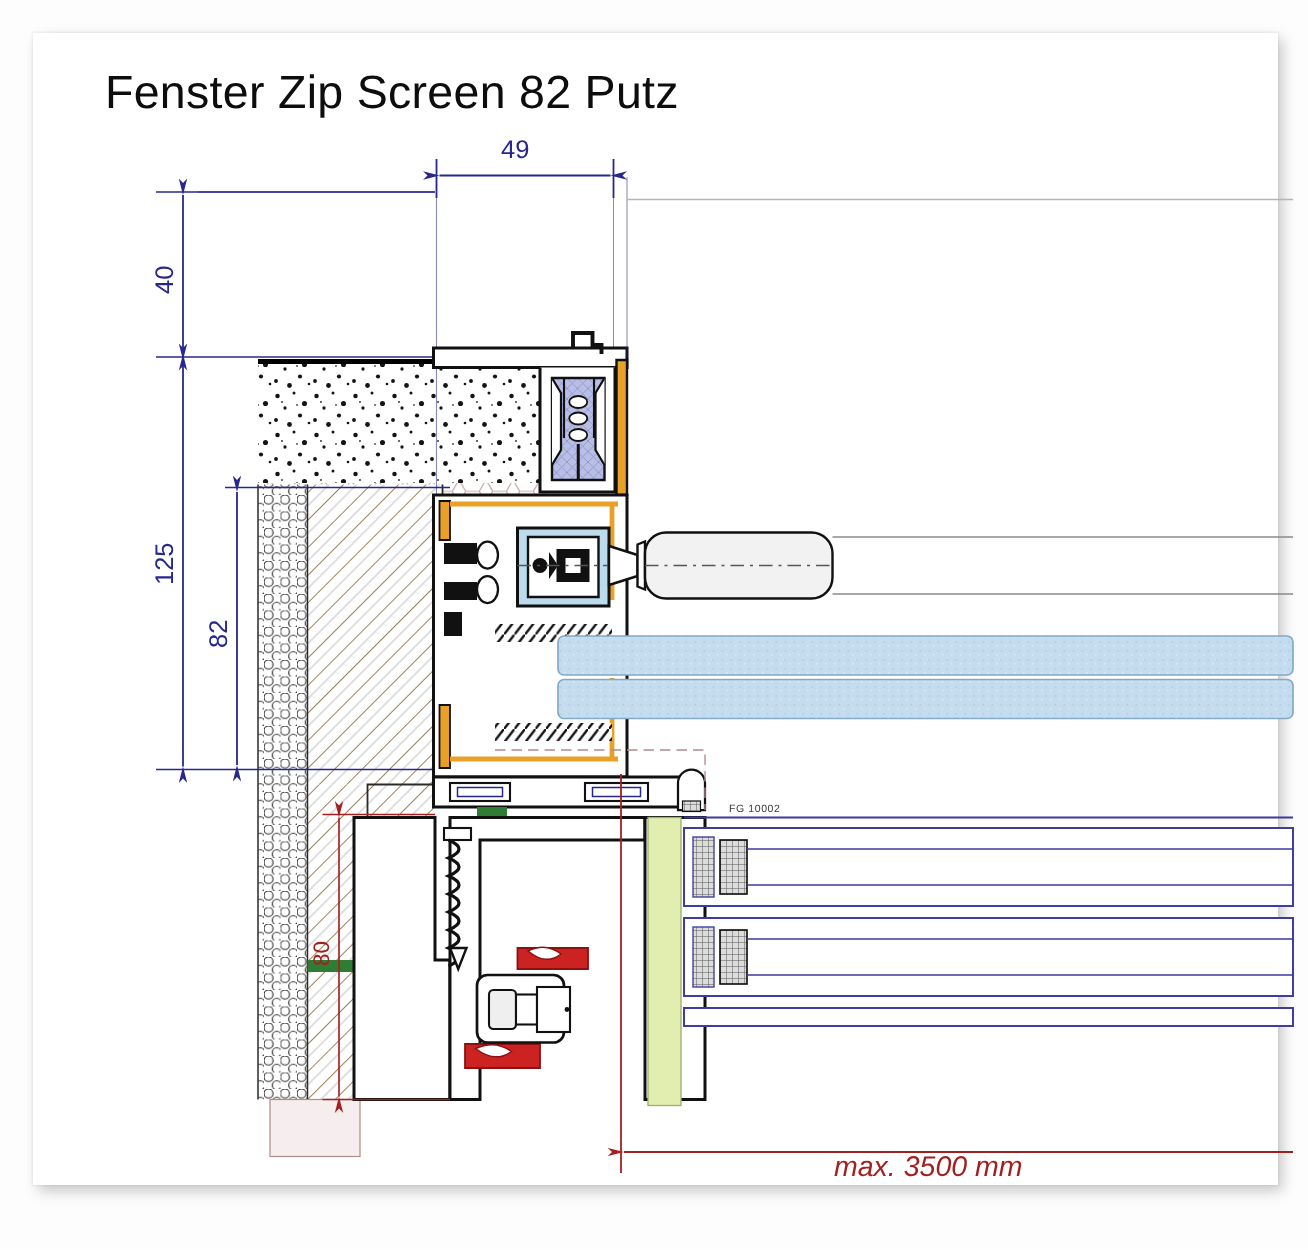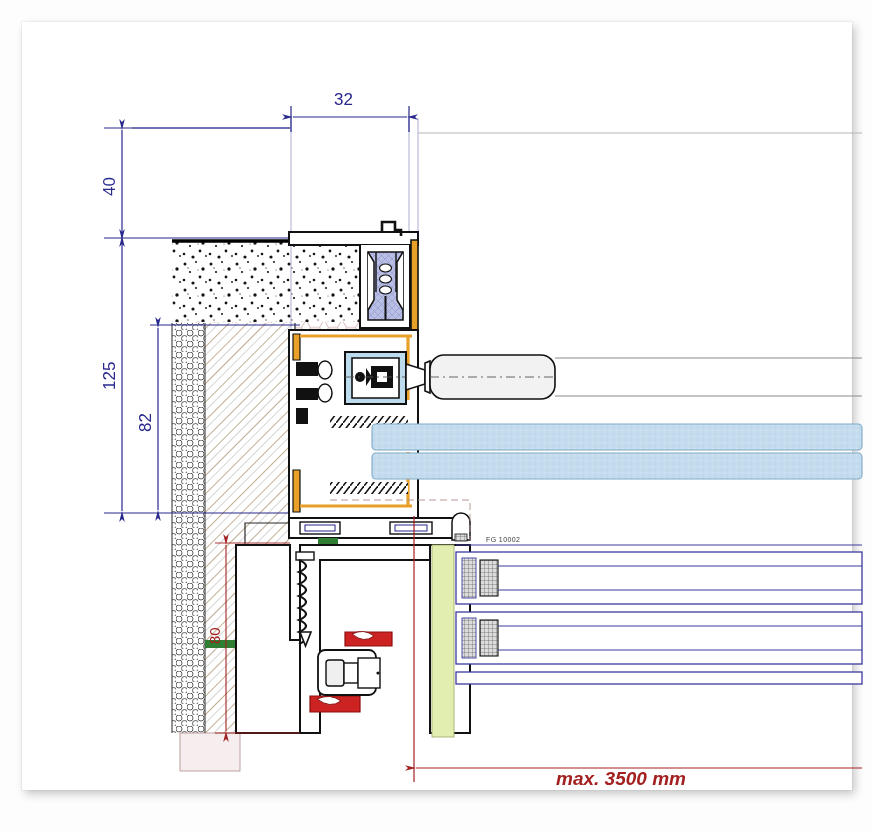--- a/index.html
+++ b/index.html
@@ -327,29 +327,30 @@
       <line x1="414" y1="516" x2="414" y2="782" stroke-width="1.2"></line>
       <line x1="416" y1="768" x2="862" y2="768" stroke-width="1.2" marker-start="url(#arrRedL)"></line>
     </g>
 
     <g stroke="#b5b5b5" stroke-width="1" fill="none">
       <line x1="418" y1="133" x2="862" y2="133"></line>
       <line x1="132" y1="128" x2="290" y2="128" stroke="#27278c" stroke-opacity="0.6"></line>
     </g>
   </svg>
 
-
-  <div class="dimtxt" style="left:334px; top:90px;">32</div>
+  <div class="ttl">Fenster Zip Screen 82 Putz</div>
+
+  <div class="dimtxt" style="left:334px; top:90px;">49</div>
 
   <div class="dimtxt v" style="left:100px; top:196px;">40</div>
 
   <div class="dimtxt v" style="left:100px; top:390px;">125</div>
 
   <div class="dimtxt v" style="left:136px; top:432px;">82</div>
 
   <div class="redtxt v" style="left:206px; top:644px;">80</div>
 
   <div class="tag" style="left:486px; top:536px;">FG 10002</div>
 
 
-  <div class="redtxt" style="left:556px; top:768px; font-size:19px; font-style:italic;font-weight:bold;">max. 3500 mm</div>
+  <div class="redtxt" style="left:556px; top:768px; font-size:19px; font-style:italic;">max. 3500 mm</div>
 
 </div>
 
 </body></html>

